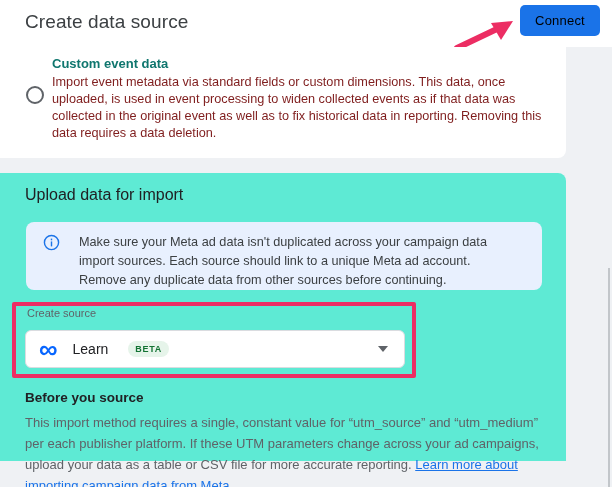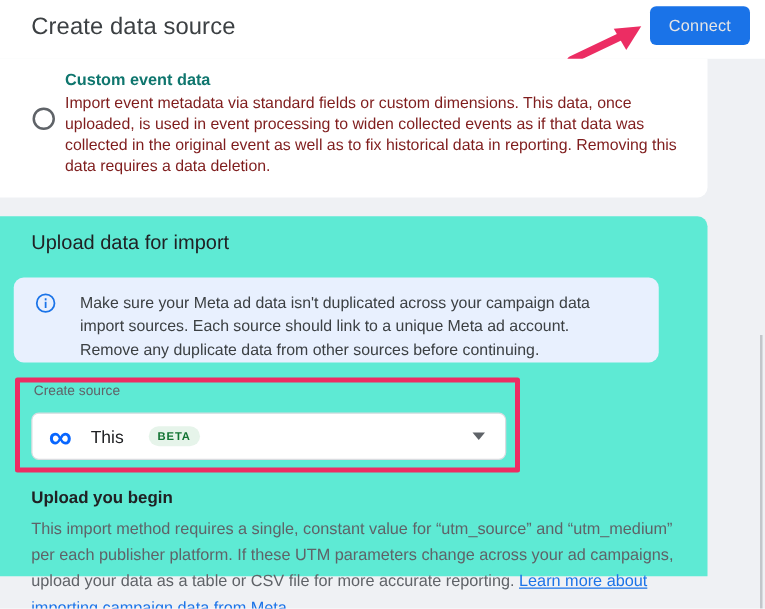--- a/index.html
+++ b/index.html
@@ -8,21 +8,21 @@
     position:relative; width:612px; height:487px; overflow:hidden;
     background:#eff1f4;
     font-family:"Liberation Sans","DejaVu Sans",sans-serif;
     color:#202124;
   }
   
   .header { position:absolute; top:0; left:0; width:612px; height:47px; background:#fff;padding-left:36px; }
   .page-title { position:absolute; left:25px; top:11px; font-size:19px; color:#3c4043; letter-spacing:.1px; }
   .connect-btn {
     position:absolute; left:520px; top:5px; width:80px; height:31px;
-    background:#1a73e8; color:#e5e5e5; border:none; border-radius:5px;
+    background:#1a73e8; color:#000000; border:none; border-radius:5px;
     font-family:inherit; font-size:13px; font-weight:500; letter-spacing:.2px; cursor:pointer;
   }
   .annotation-arrow { position:absolute; left:453px; top:15px; width:64px; height:38px; pointer-events:none; }
   
   .card1 {
     position:absolute; top:47px; left:0; width:566px; height:111px;
     background:#fff; border-radius:0 0 8px 0;
   }
   .radio {
     position:absolute; left:26px; top:39px; width:18px; height:18px;
@@ -31,21 +31,21 @@
   .option-text { position:absolute; left:52px; top:9px; width:506px; }
   .option-label { font-size:13px; font-weight:bold; color:#0f766e; margin-bottom:3px; }
   .option-desc { font-size:12.7px; line-height:17px; color:#7f1d1d; }
   
   .card2 {
     position:absolute; top:173px; left:0; width:566px; height:288px;
     background:#5eead4; border-radius:0 8px 0 0;
   }
   .section-heading { position:absolute; left:25px; top:13px; font-size:16px; color:#202124; }
   .notice-banner {
-    position:absolute; left:11px; top:49px; width:516px; height:68px;
+    position:absolute; left:26px; top:49px; width:516px; height:68px;
     background:#e8f0fe; border-radius:8px; padding:11px 24px 11px 53px;
   }
   .info-icon { position:absolute; left:17px; top:12px; width:17px; height:17px; }
   .notice-text { font-size:12.7px; line-height:19px; color:#3c4043; }
   .annotation-box {
     position:absolute; left:12px; top:129px; width:404px; height:76px;
     border:4px solid #ec2d63; border-radius:2px; pointer-events:none;
   }
   .field-label { position:absolute; left:27px; top:134px; font-size:11px; color:#5f6368; }
   .select-box {
@@ -103,28 +103,28 @@
         <rect x="11" y="10.5" width="2" height="7" fill="#1a73e8"></rect>
         <rect x="11" y="6.5" width="2" height="2.4" fill="#1a73e8"></rect>
       </svg>
       <div class="notice-text">Make sure your Meta ad data isn't duplicated across your campaign data import sources. Each source should link to a unique Meta ad account. Remove any duplicate data from other sources before continuing.</div>
     </div>
 
     <div class="field-label">Create source</div>
 
     <div class="select-box">
       <span class="meta-logo">∞</span>
-      <span class="select-value">This</span>
+      <span class="select-value">Learn</span>
       <span class="beta-badge">BETA</span>
       <span class="caret"></span>
     </div>
 
     <div class="annotation-box"></div>
 
-    <div class="before-heading">Upload you begin</div>
+    <div class="before-heading">Before you source</div>
     <div class="before-text">
       <span>This import method requires a single, constant value for “utm_source” and “utm_medium” per each publisher platform. If these UTM parameters change across your ad campaigns, upload your data as a table or CSV file for more accurate reporting. </span><a>Learn more about importing campaign data from Meta</a>
     </div>
   </div>
 
   <div class="scrollbar-line"></div>
 
 </div>
 
 </body></html>

